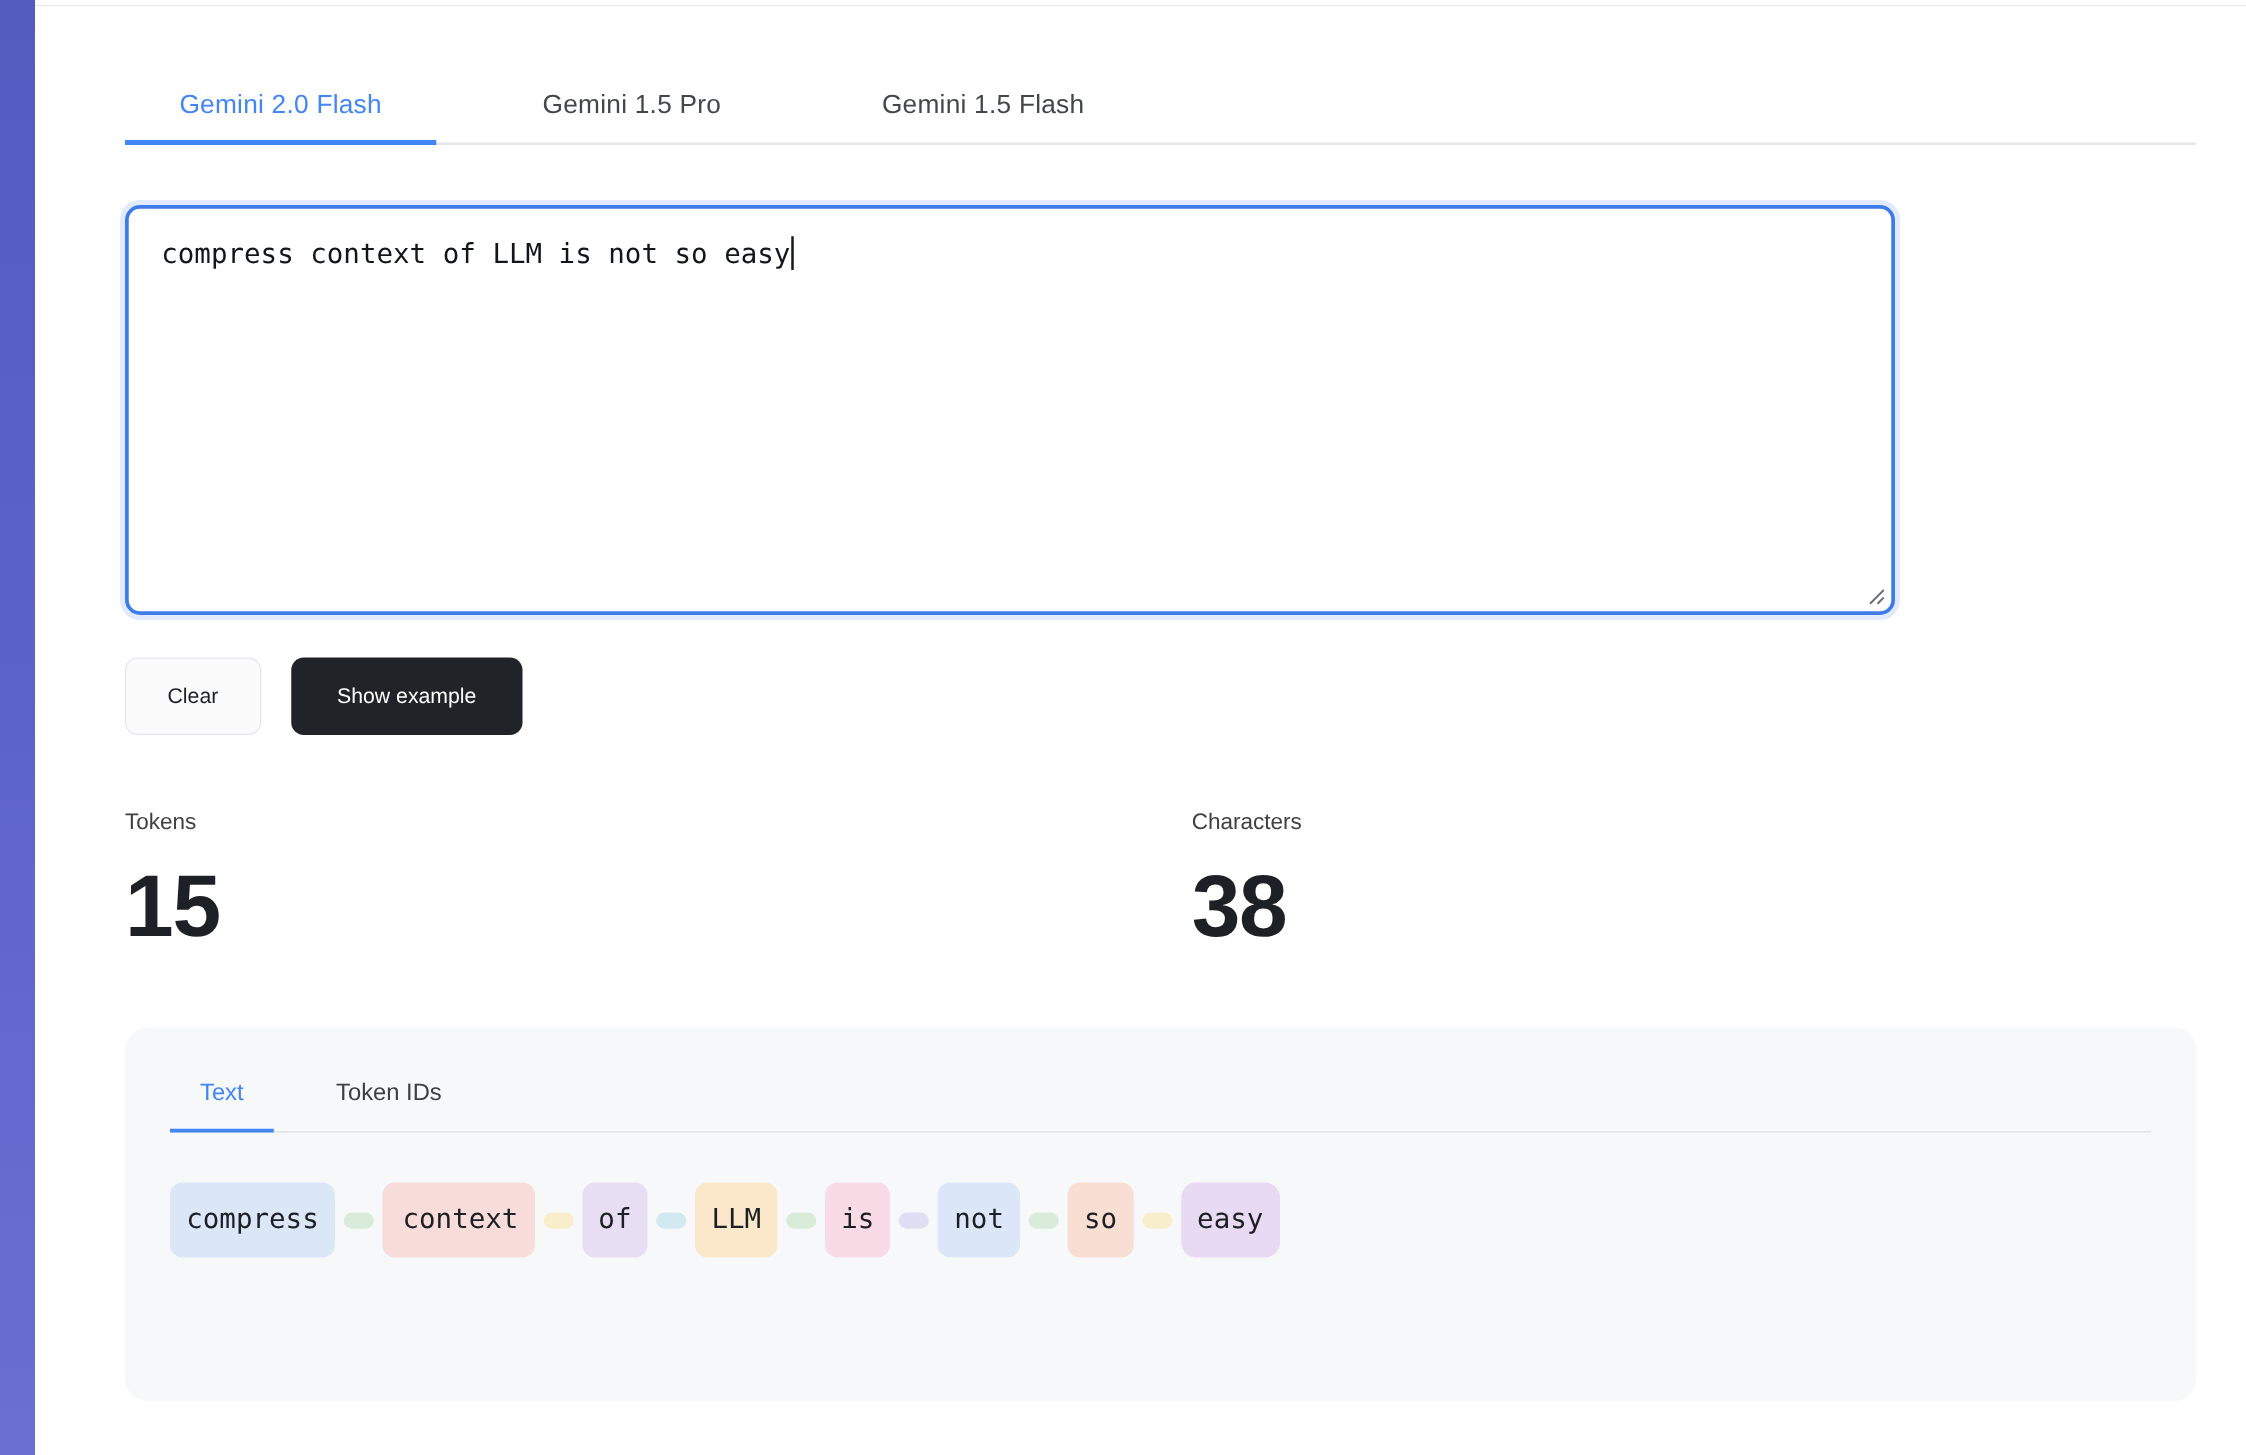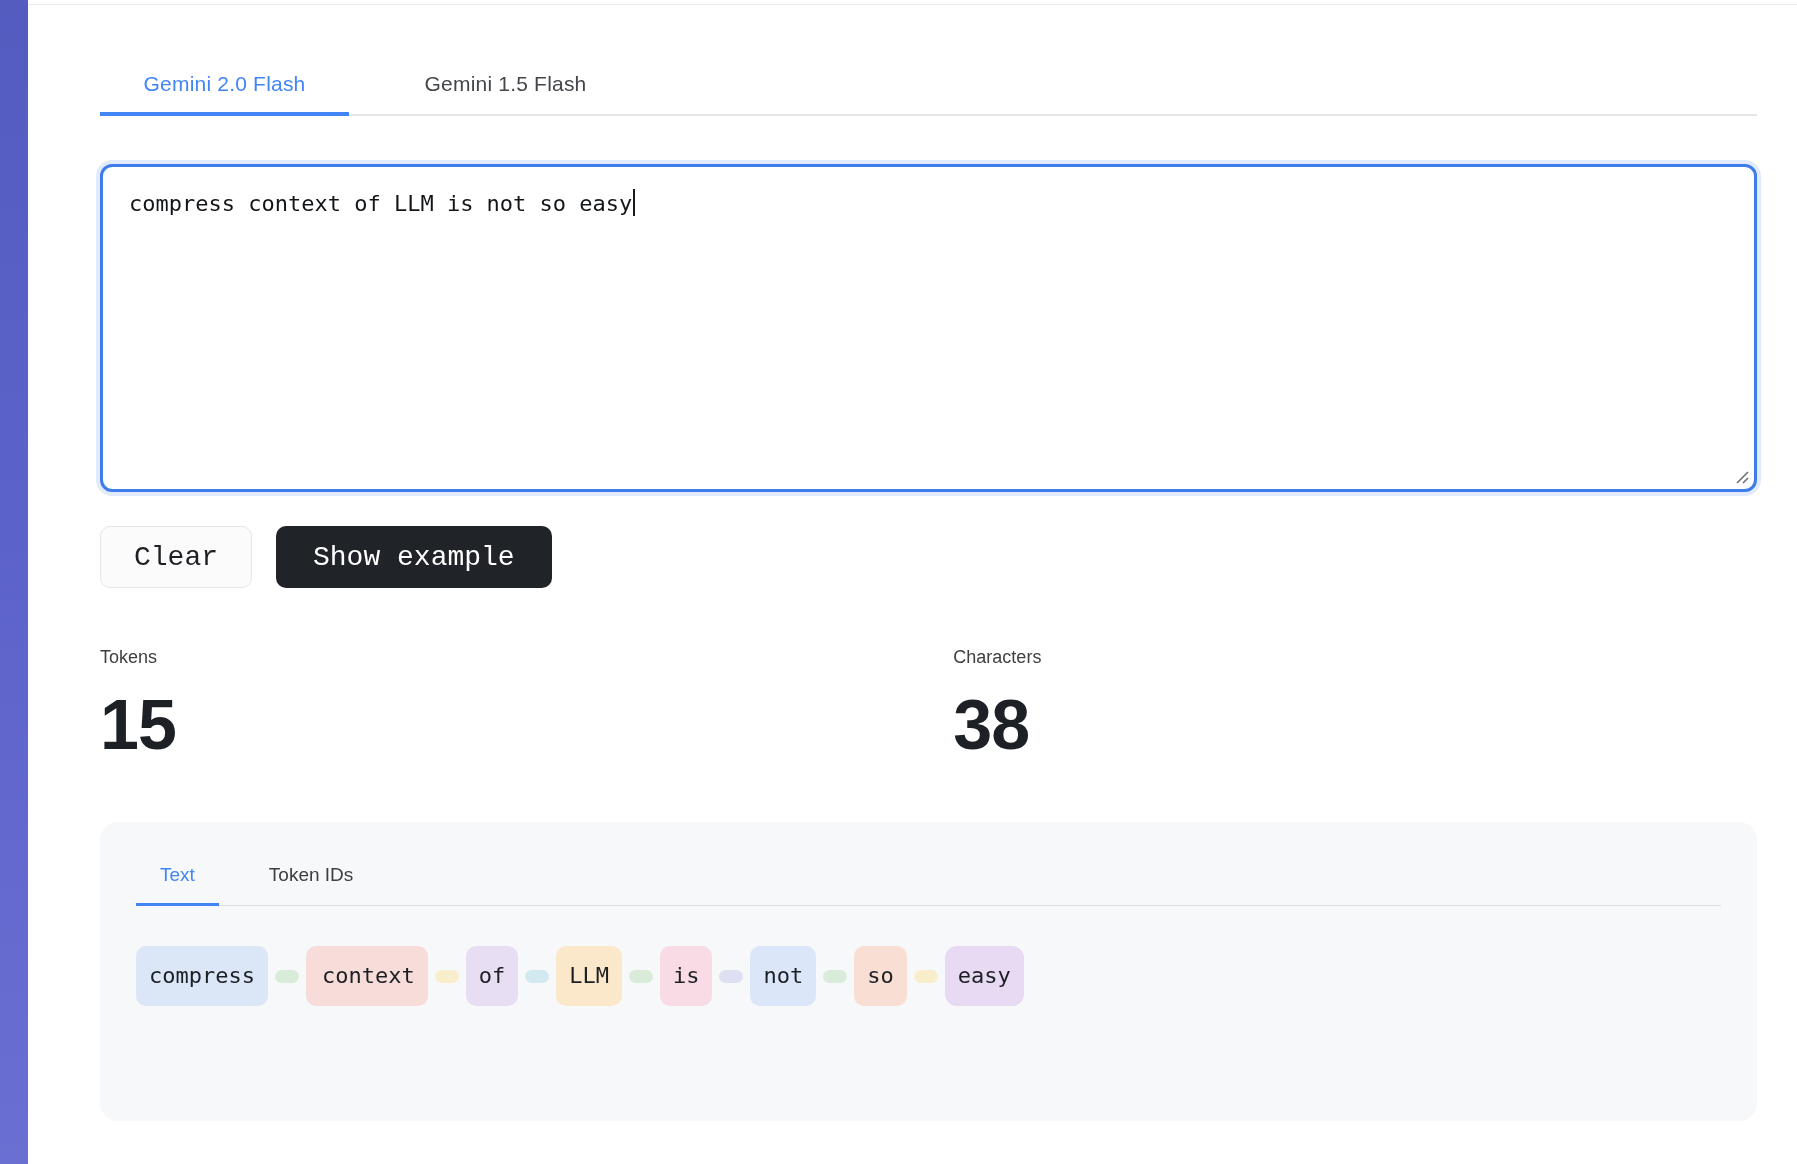--- a/index.html
+++ b/index.html
@@ -34,41 +34,41 @@
     display: flex; align-items: center; justify-content: center;
     font-size: 21px; color: #43464b; letter-spacing: 0.2px;
     background: transparent; border: none; cursor: pointer;
     border-bottom: 4px solid transparent; margin-bottom: -2px;
     font-family: "Liberation Sans", sans-serif;
   }
   .tab.active { color: #4285f4; border-bottom-color: #4285f4; }
   
   .editor-wrap { margin-top: 48px; position: relative; }
   .textarea {
-    width: 1657px; height: 328px;
+    width: 1416px; height: 328px;
     background: #fff;
     border: 3px solid #3e7de9; border-radius: 12px;
     box-shadow: 0 0 0 4px rgba(66,133,244,0.16);
     padding: 22px 26px;
     font-family: "DejaVu Sans Mono", "Liberation Mono", monospace;
     font-size: 22px; line-height: 30px; color: #131619;
     white-space: pre-wrap; overflow: hidden; position: relative;
     cursor: text;
   }
   .caret {
     display: inline-block; width: 2px; height: 27px;
     background: #17191c; vertical-align: text-bottom; margin-left: 1px;
   }
   .resize-handle { position: absolute; right: 5px; bottom: 5px; }
   
   .btn-row { margin-top: 34px; display: flex; gap: 24px; }
   .btn {
-    height: 62px; border-radius: 10px; font-size: 28px; cursor: pointer;
+    height: 62px; border-radius: 10px; font-size: 17px; cursor: pointer;
     display: inline-flex; align-items: center; justify-content: center;
-    font-family: Liberation Mono, monospace;
+    font-family: Liberation Sans, sans-serif;
   }
   .btn-light {
     padding: 0 33px; background: #fbfbfc; color: #1d2025;
     border: 1.5px solid #e4e6ea;
   }
   .btn-dark {
     padding: 0 37px; background: #202327; color: #ffffff; border: none;
   }
   
   .stats { margin-top: 56px; display: grid; grid-template-columns: 51.5% 48.5%; }
@@ -105,20 +105,21 @@
 </head>
 <body>
 
 <div class="accent-bar"></div>
 <div class="topline"></div>
 
 <div class="page">
 
   <div class="tabs">
       <button class="tab active">Gemini 2.0 Flash</button>
+      <button class="tab">Gemini 1.5 Pro</button>
       <button class="tab">Gemini 1.5 Flash</button>
     </div>
 
   <div class="editor-wrap">
     <div class="textarea" role="textbox" aria-multiline="true"><span>compress context of LLM is not so easy</span><span class="caret"></span><svg class="resize-handle" width="15" height="15" viewBox="0 0 15 15">
           <line x1="3" y1="14" x2="14" y2="3" stroke="#6b6f73" stroke-width="1.6"></line>
           <line x1="9" y1="14" x2="14" y2="9" stroke="#6b6f73" stroke-width="1.6"></line>
         </svg></div>
   </div>
 

